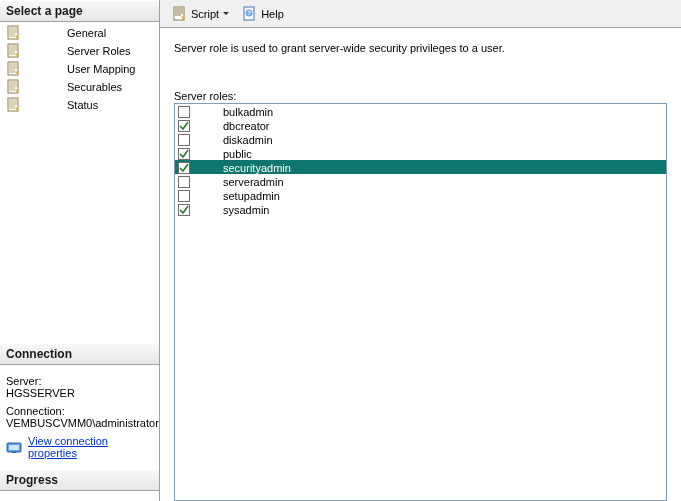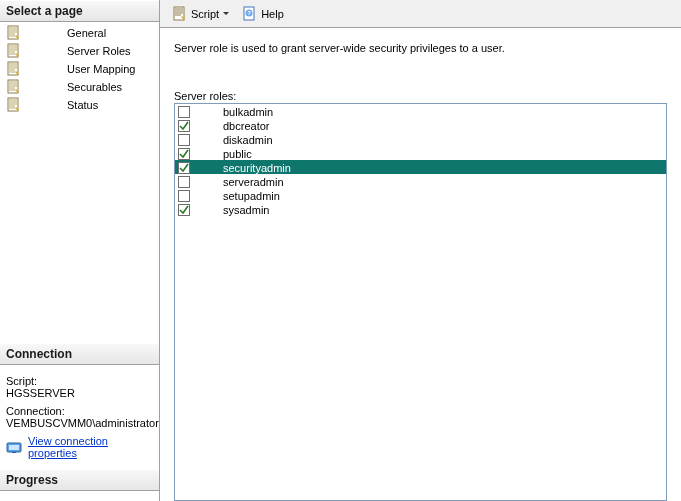--- a/index.html
+++ b/index.html
@@ -201,21 +201,21 @@
             <path d="M12 14 L9 11 L10 10 L13 13 Z" fill="#d4af37"></path>
           </svg></span>
         <span class="page-link">Status</span>
       </div>
     </div>
 
   <div class="spacer"></div>
 
   <div class="section-header">Connection</div>
   <div class="conn-body">
-    <div class="conn-label">Script:</div>
+    <div class="conn-label">Server:</div>
     <div class="conn-value">HGSSERVER</div>
     <div class="conn-label">Connection:</div>
     <div class="conn-value">VEMBUSCVMM0\administrator</div>
     <div class="conn-link-line">
       <span class="conn-icon">
         <svg viewBox="0 0 16 16">
           <rect x="1" y="4" width="14" height="9" rx="1" fill="#5aa2e8" stroke="#2a5fa0"></rect>
           <rect x="3" y="6" width="10" height="5" fill="#cde6ff"></rect>
           <rect x="6" y="13" width="4" height="1" fill="#2a5fa0"></rect>
         </svg>

